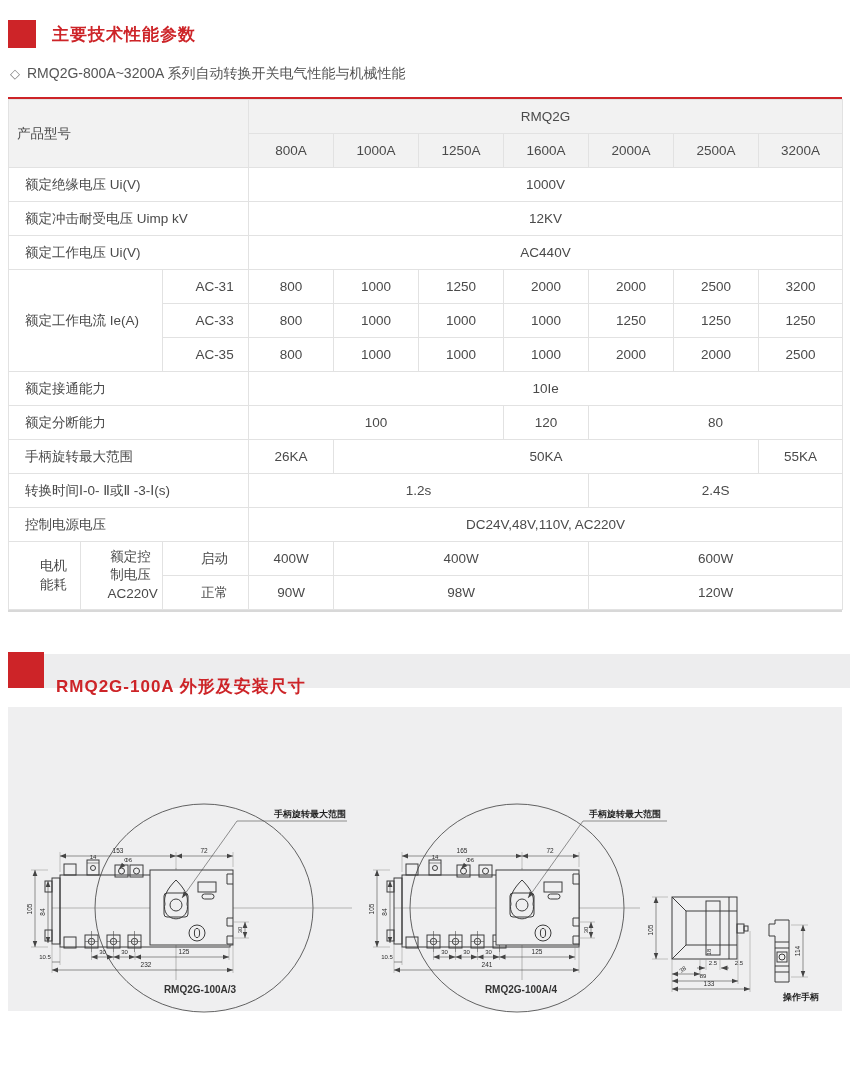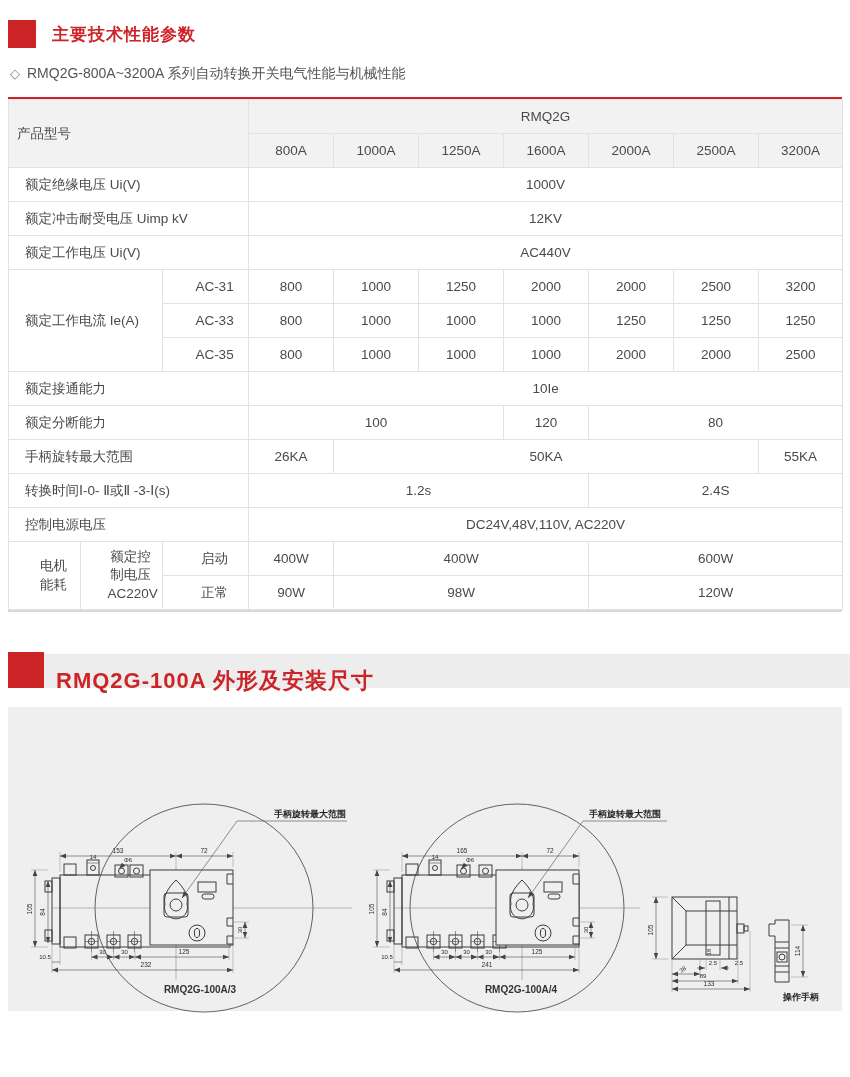--- a/index.html
+++ b/index.html
@@ -24,22 +24,22 @@
   .spec thead th { background:#f2f2f2; }
   .spec td.lbl { text-align:left; padding-left:16px; }
   .spec td.c { text-align:center; padding-left:22px; }
   .spec .blk { display:inline-block; line-height:1.35; }
   .spec .w-motor { max-width:2.6em; }
   .spec .w-ctrl { max-width:3.4em; }
 
   .sec2-header { position:relative; margin-top:40px; height:38px; }
   .sec2-bar { position:absolute; left:30px; right:0; top:2px; height:34px; background:#ededee; }
   .sec2-block { position:absolute; left:8px; top:0; width:36px; height:36px; background:#cd2428; }
-  .sec2-title { position:absolute; left:56px; top:10px; height:38px; line-height:38px;
-    font-size:22px; font-weight:bold; color:#cd2428; letter-spacing:1px; }
+  .sec2-title { position:absolute; left:56px; top:16px; height:38px; line-height:38px;
+    font-size:17px; font-weight:bold; color:#cd2428; letter-spacing:1px; }
 
   .drawing-panel { margin:17px 25px 0 8px; width:834px; height:304px; background:#efeff0; }
   svg text { font-family:"Liberation Sans","DejaVu Sans",sans-serif; }
   .ol  { fill:none; stroke:#3c3c3c; stroke-width:1; }
   .olf { fill:#efeff0; stroke:#3c3c3c; stroke-width:1; }
   .thin{ stroke-width:0.8; }
   .cl  { stroke:#777; stroke-width:0.5; }
   .dim { stroke:#4a4a4a; stroke-width:0.6; fill:none; }
   .ext { stroke:#8c8c8c; stroke-width:0.5; }
   text.d   { font-size:6.5px; fill:#2c2c2c; text-anchor:middle; }

